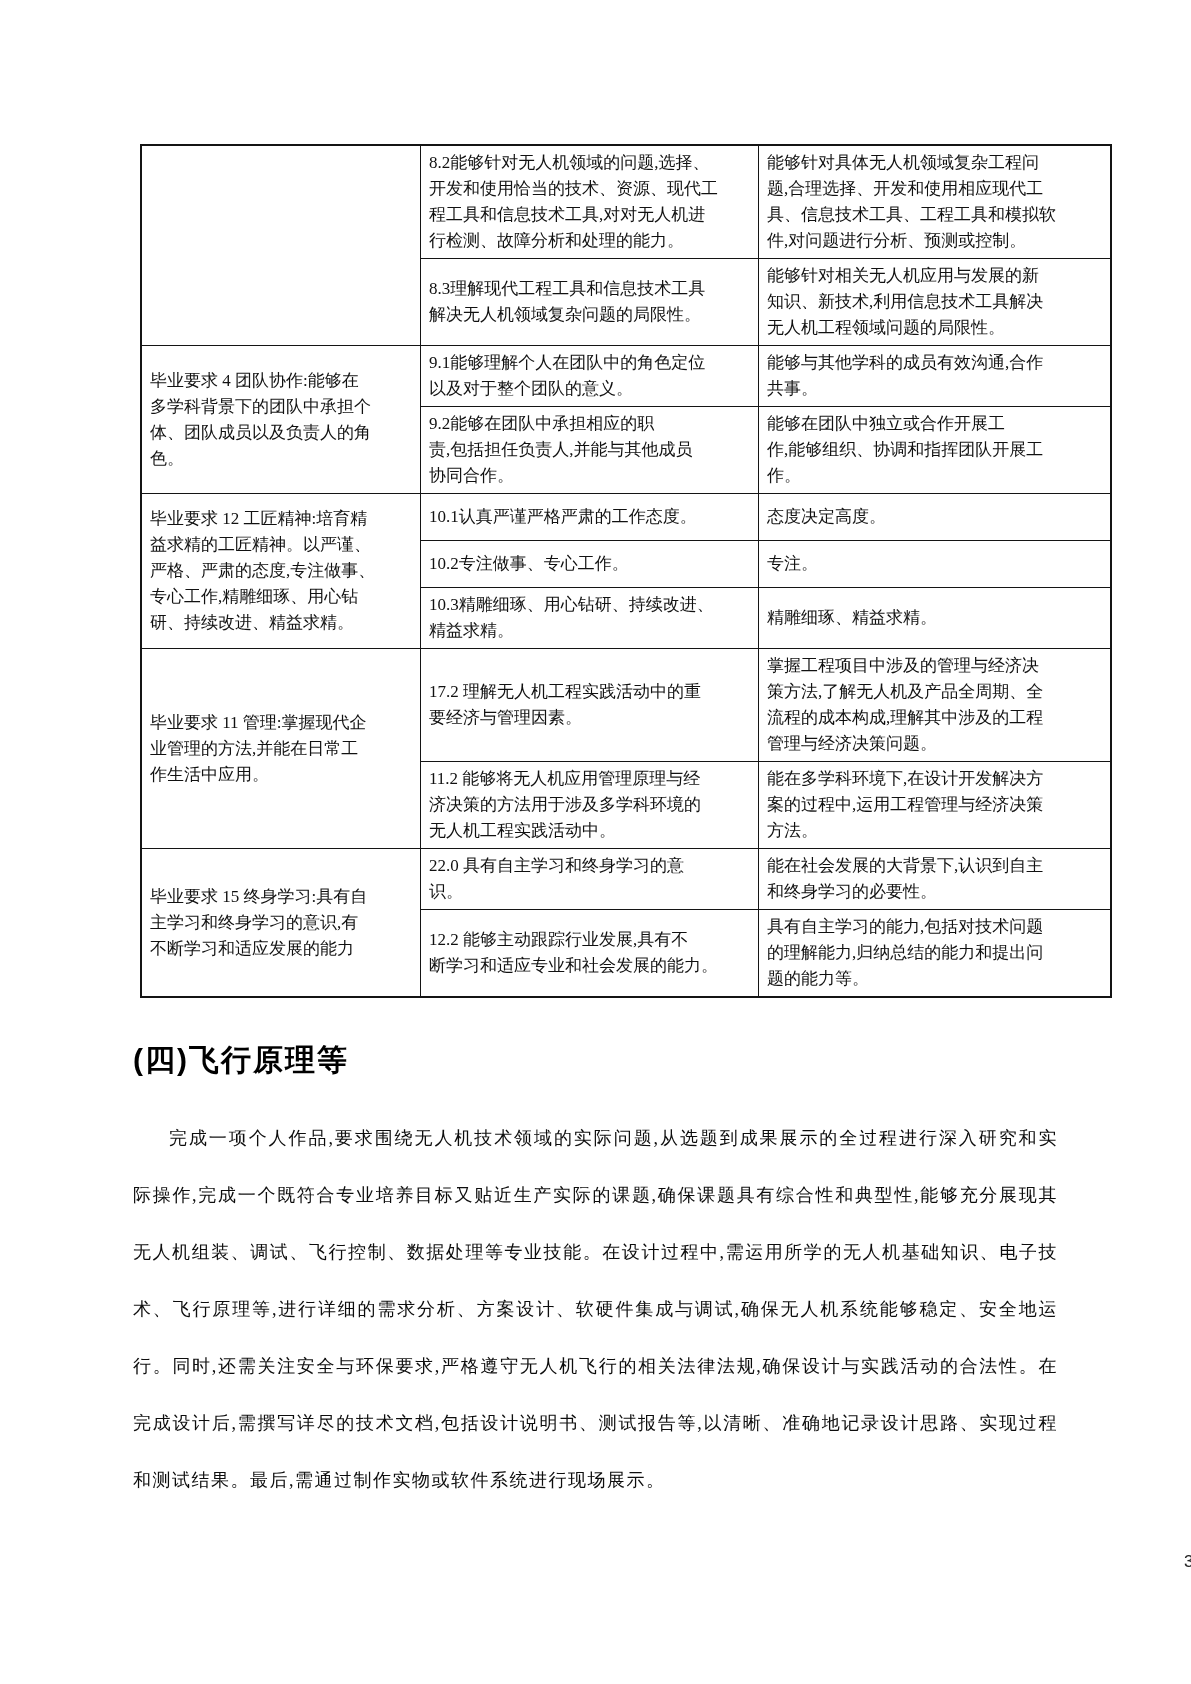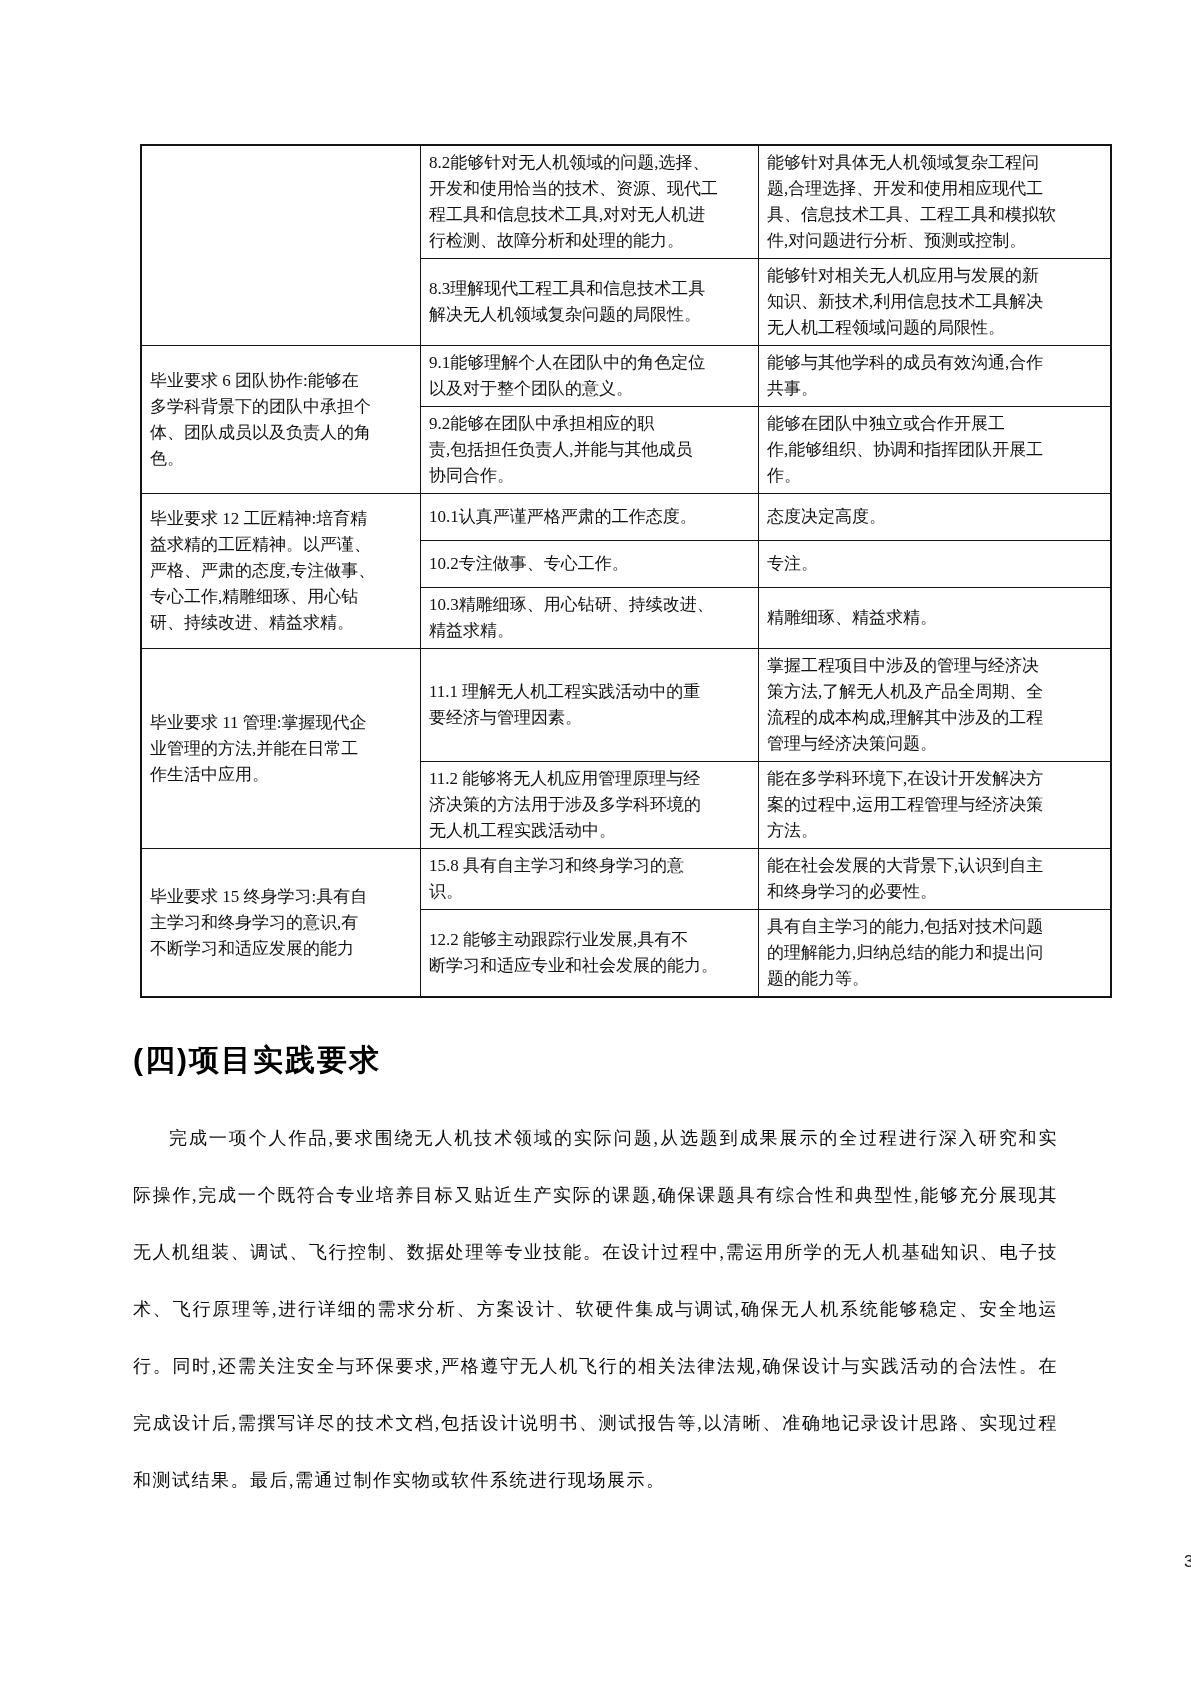--- a/index.html
+++ b/index.html
@@ -74,21 +74,21 @@
       </tr>
       <tr>
         <td class="c2">8.3理解现代工程工具和信息技术工具
 解决无人机领域复杂问题的局限性。</td>
         <td class="c3">能够针对相关无人机应用与发展的新
 知识、新技术,利用信息技术工具解决
 无人机工程领域问题的局限性。</td>
       </tr>
 
       <tr>
-        <td class="c1" rowspan="2">毕业要求 6 团队协作:能够在
+        <td class="c1" rowspan="2">毕业要求 4 团队协作:能够在
 多学科背景下的团队中承担个
 体、团队成员以及负责人的角
 色。</td>
         <td class="c2">9.1能够理解个人在团队中的角色定位
 以及对于整个团队的意义。</td>
         <td class="c3">能够与其他学科的成员有效沟通,合作
 共事。</td>
       </tr>
       <tr>
         <td class="c2">9.2能够在团队中承担相应的职
@@ -115,55 +115,55 @@
       <tr>
         <td class="c2">10.3精雕细琢、用心钻研、持续改进、
 精益求精。</td>
         <td class="c3">精雕细琢、精益求精。</td>
       </tr>
 
       <tr>
         <td class="c1" rowspan="2">毕业要求 11 管理:掌握现代企
 业管理的方法,并能在日常工
 作生活中应用。</td>
-        <td class="c2">11.1 理解无人机工程实践活动中的重
+        <td class="c2">17.2 理解无人机工程实践活动中的重
 要经济与管理因素。</td>
         <td class="c3">掌握工程项目中涉及的管理与经济决
 策方法,了解无人机及产品全周期、全
 流程的成本构成,理解其中涉及的工程
 管理与经济决策问题。</td>
       </tr>
       <tr>
         <td class="c2">11.2 能够将无人机应用管理原理与经
 济决策的方法用于涉及多学科环境的
 无人机工程实践活动中。</td>
         <td class="c3">能在多学科环境下,在设计开发解决方
 案的过程中,运用工程管理与经济决策
 方法。</td>
       </tr>
 
       <tr>
         <td class="c1" rowspan="2">毕业要求 15 终身学习:具有自
 主学习和终身学习的意识,有
 不断学习和适应发展的能力</td>
-        <td class="c2">15.8 具有自主学习和终身学习的意
+        <td class="c2">22.0 具有自主学习和终身学习的意
 识。</td>
         <td class="c3">能在社会发展的大背景下,认识到自主
 和终身学习的必要性。</td>
       </tr>
       <tr>
         <td class="c2">12.2 能够主动跟踪行业发展,具有不
 断学习和适应专业和社会发展的能力。</td>
         <td class="c3">具有自主学习的能力,包括对技术问题
 的理解能力,归纳总结的能力和提出问
 题的能力等。</td>
       </tr>
     </tbody>
       </table>
   </div>
 
-  <div class="heading">(四)项目实践要求</div>
+  <div class="heading">(四)飞行原理等</div>
 
   <div class="body-para">完成一项个人作品,要求围绕无人机技术领域的实际问题,从选题到成果展示的全过程进行深入研究和实际操作,完成一个既符合专业培养目标又贴近生产实际的课题,确保课题具有综合性和典型性,能够充分展现其无人机组装、调试、飞行控制、数据处理等专业技能。在设计过程中,需运用所学的无人机基础知识、电子技术、飞行原理等,进行详细的需求分析、方案设计、软硬件集成与调试,确保无人机系统能够稳定、安全地运行。同时,还需关注安全与环保要求,严格遵守无人机飞行的相关法律法规,确保设计与实践活动的合法性。在完成设计后,需撰写详尽的技术文档,包括设计说明书、测试报告等,以清晰、准确地记录设计思路、实现过程和测试结果。最后,需通过制作实物或软件系统进行现场展示。</div>
 
   <div class="page-number">38</div>
 
 </div>
 
 </body></html>

